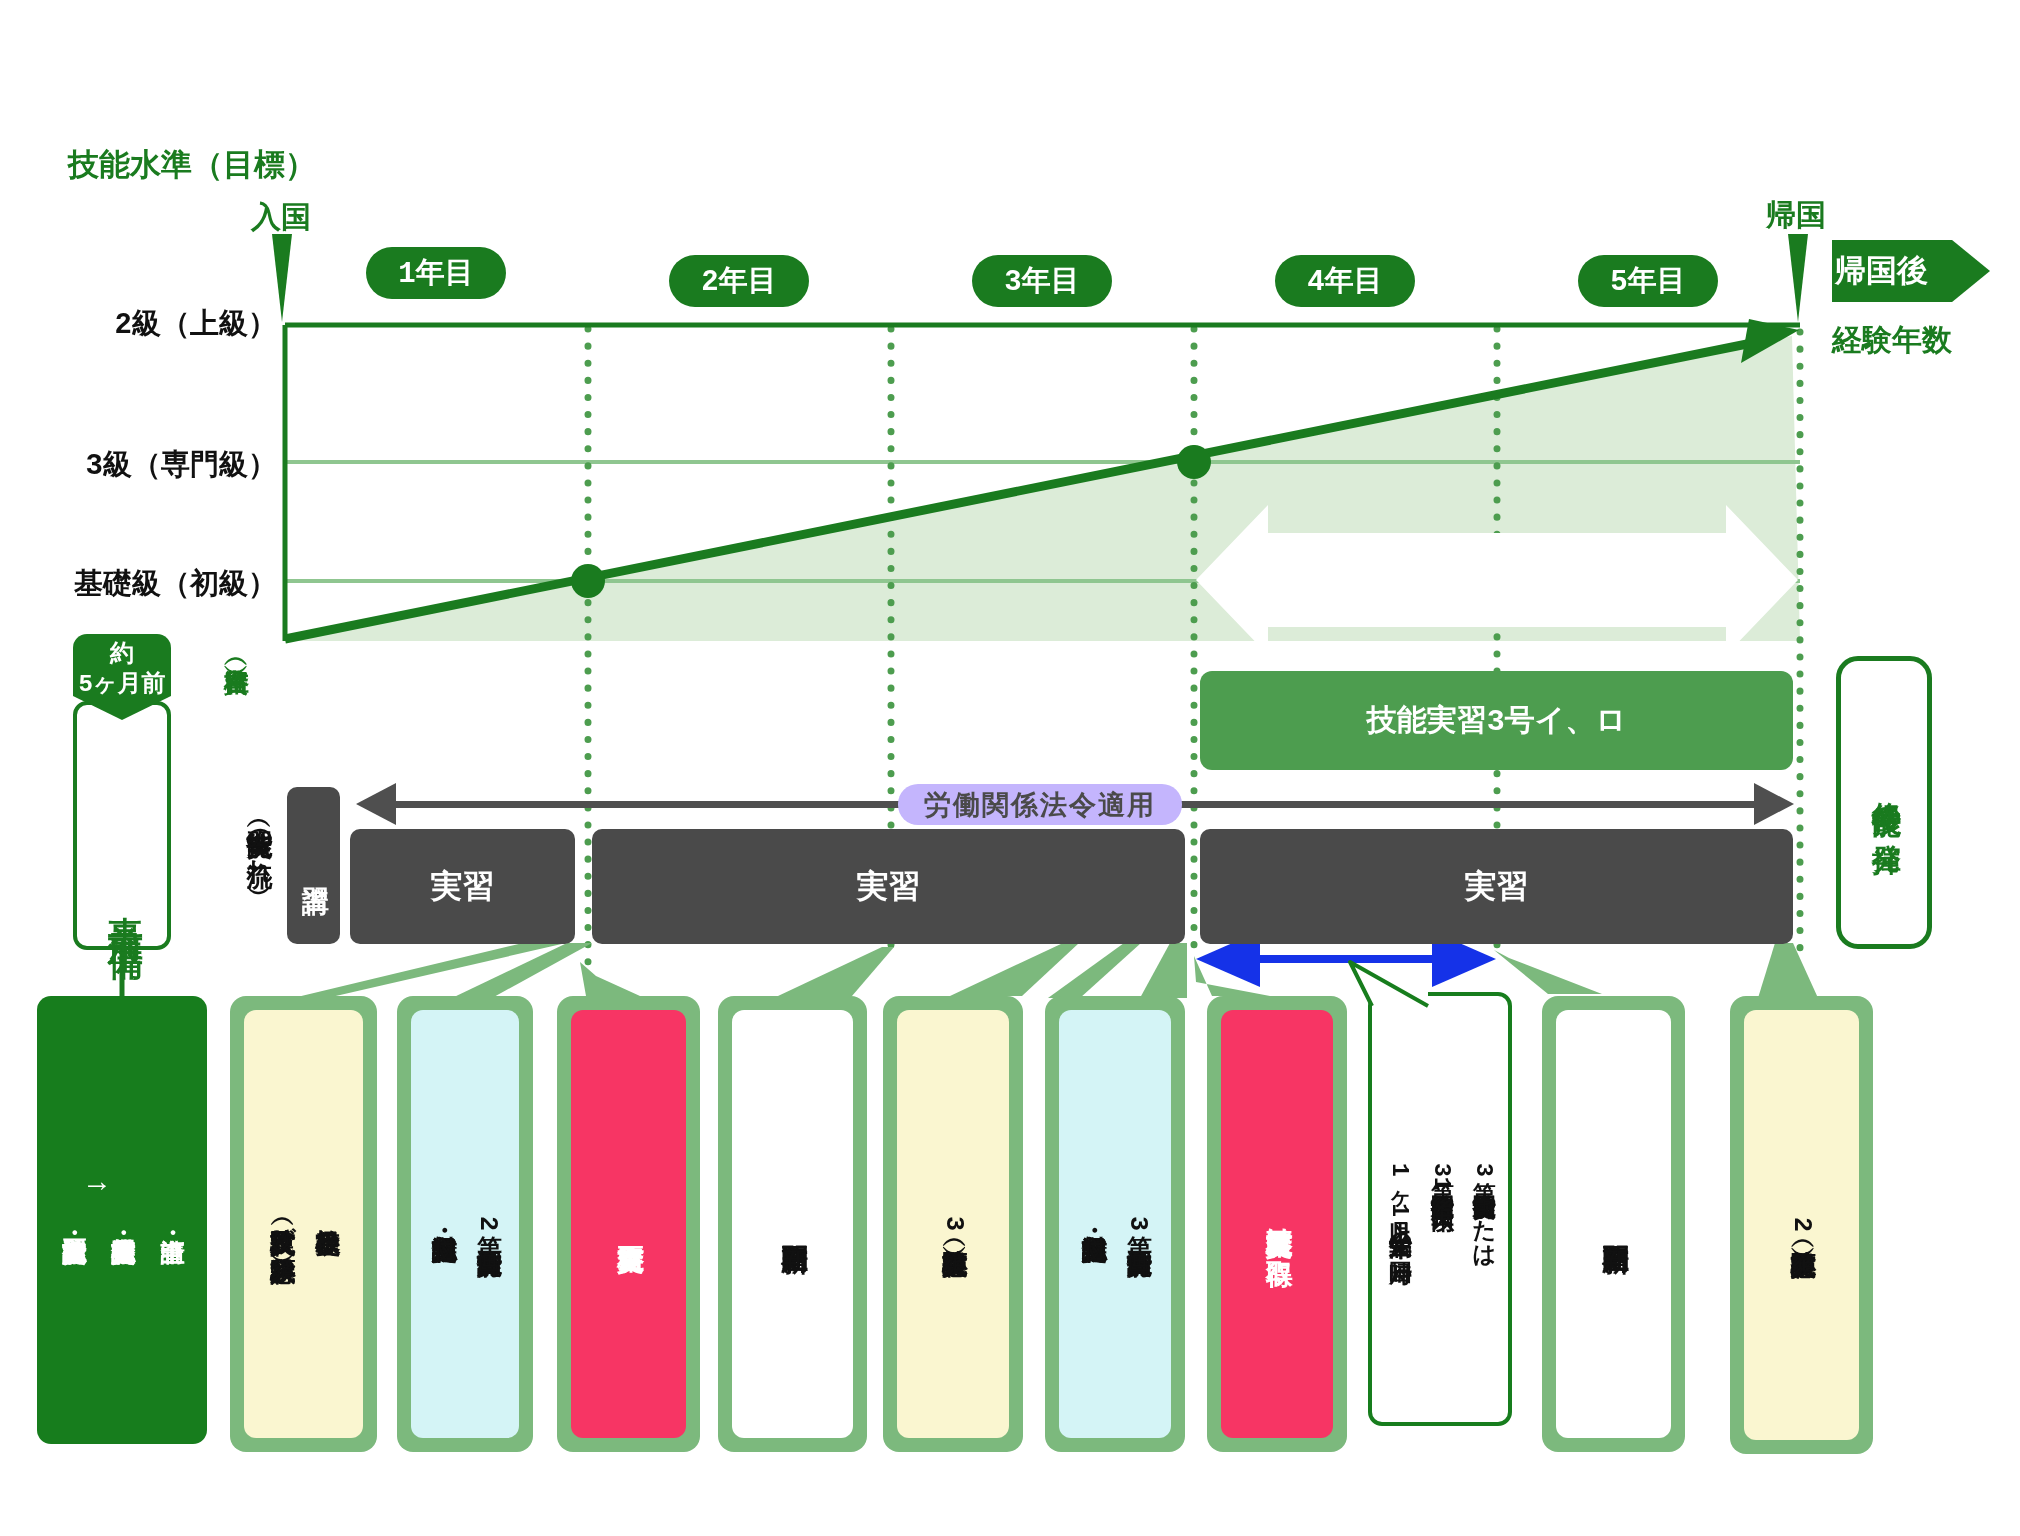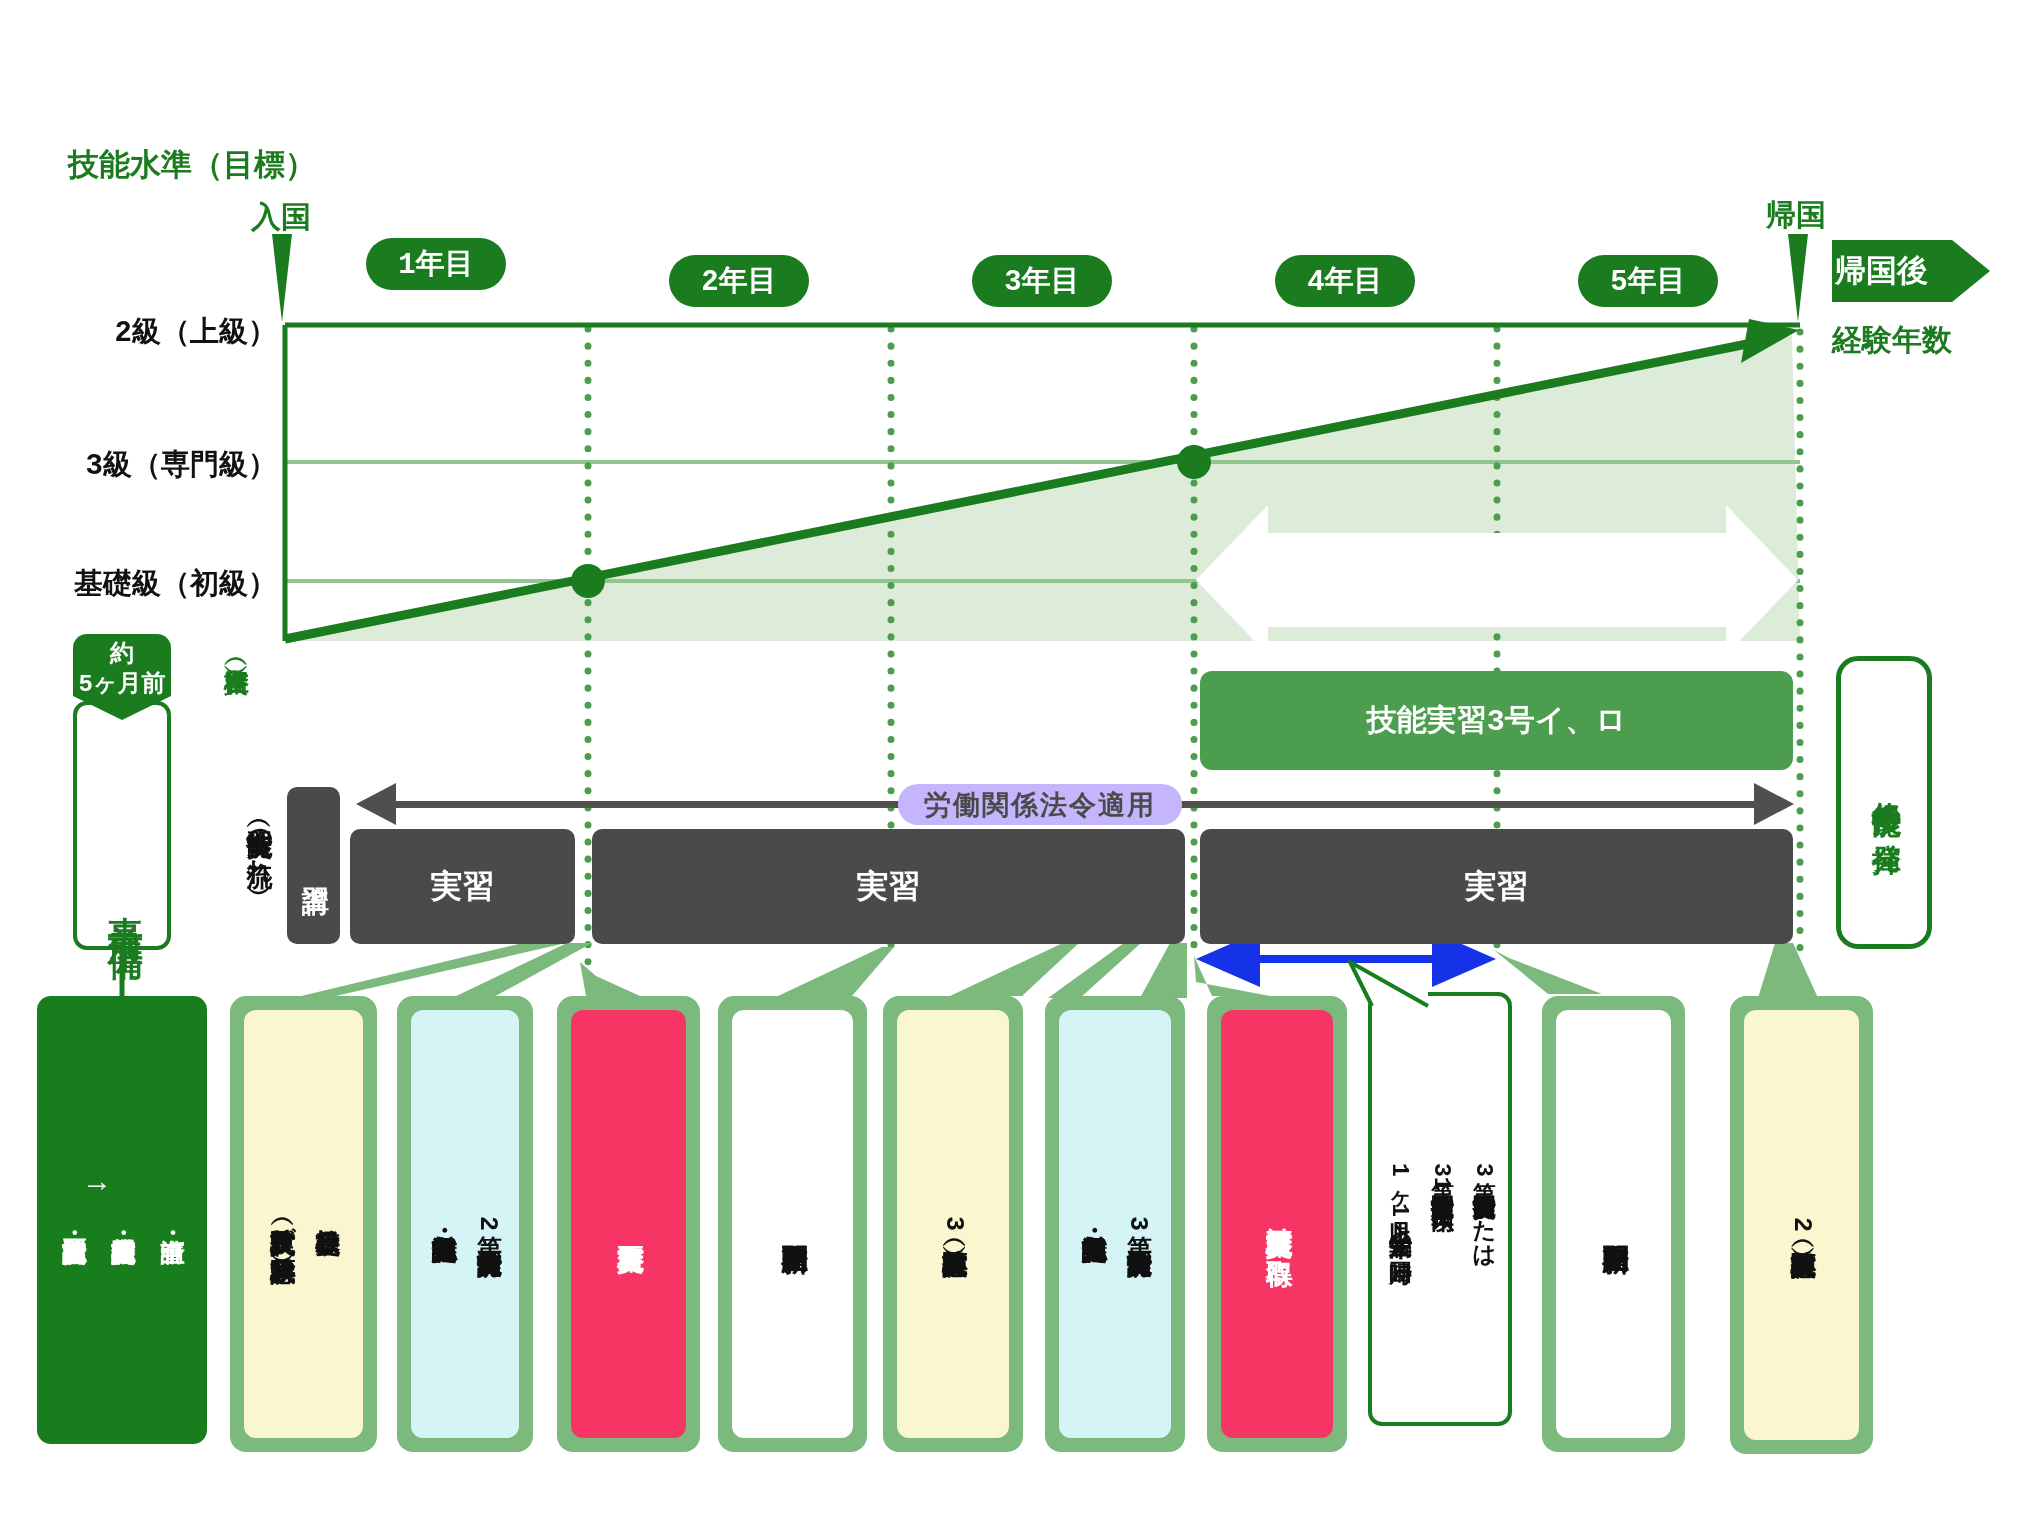--- a/index.html
+++ b/index.html
@@ -99,27 +99,27 @@
   <div class="abs green-txt" style="left:251px;top:173px;font-size:30px;">入国</div>
   <div class="abs green-txt" style="left:1766px;top:171px;font-size:30px;">帰国</div>
 
   <div class="abs" style="left:1832px;top:216px;width:158px;height:62px;background:#1a7b1f;
               clip-path:polygon(0 0,76% 0,100% 50%,76% 100%,0 100%);
               display:flex;align-items:center;justify-content:flex-start;">
     <span style="color:#fff;font-weight:bold;font-size:31px;padding-left:3px;">帰国後</span>
   </div>
   <div class="abs green-txt" style="left:1832px;top:296px;font-size:30px;">経験年数</div>
 
-  <div class="abs pill" style="left:366px;top:214px;">1年目</div>
+  <div class="abs pill" style="left:366px;top:223px;">1年目</div>
   <div class="abs pill" style="left:669px;top:231px;">2年目</div>
   <div class="abs pill" style="left:972px;top:231px;">3年目</div>
   <div class="abs pill" style="left:1275px;top:231px;">4年目</div>
   <div class="abs pill" style="left:1578px;top:231px;">5年目</div>
 
-  <div class="abs level-label" style="left:67px;top:288px;">2級（上級）</div>
+  <div class="abs level-label" style="left:67px;top:280px;">2級（上級）</div>
   <div class="abs level-label" style="left:67px;top:421px;">3級（専門級）</div>
   <div class="abs level-label" style="left:67px;top:540px;">基礎級（初級）</div>
 
 
   <div class="abs vtext green-txt" style="left:218px;top:626px;height:150px;font-size:25px;">（在留資格）</div>
   <div class="abs res-bar" style="left:1200px;top:647px;width:593px;">技能実習3号イ、ロ</div>
 
   <div class="abs labor-label" style="left:898px;top:760px;width:284px;height:41px;">労働関係法令適用</div>
 
   <div class="abs vtext" style="left:204px;top:787px;height:150px;width:70px;font-size:26px;font-weight:bold;color:#111;line-height:1.3;">（技能実習の流れ）</div>

